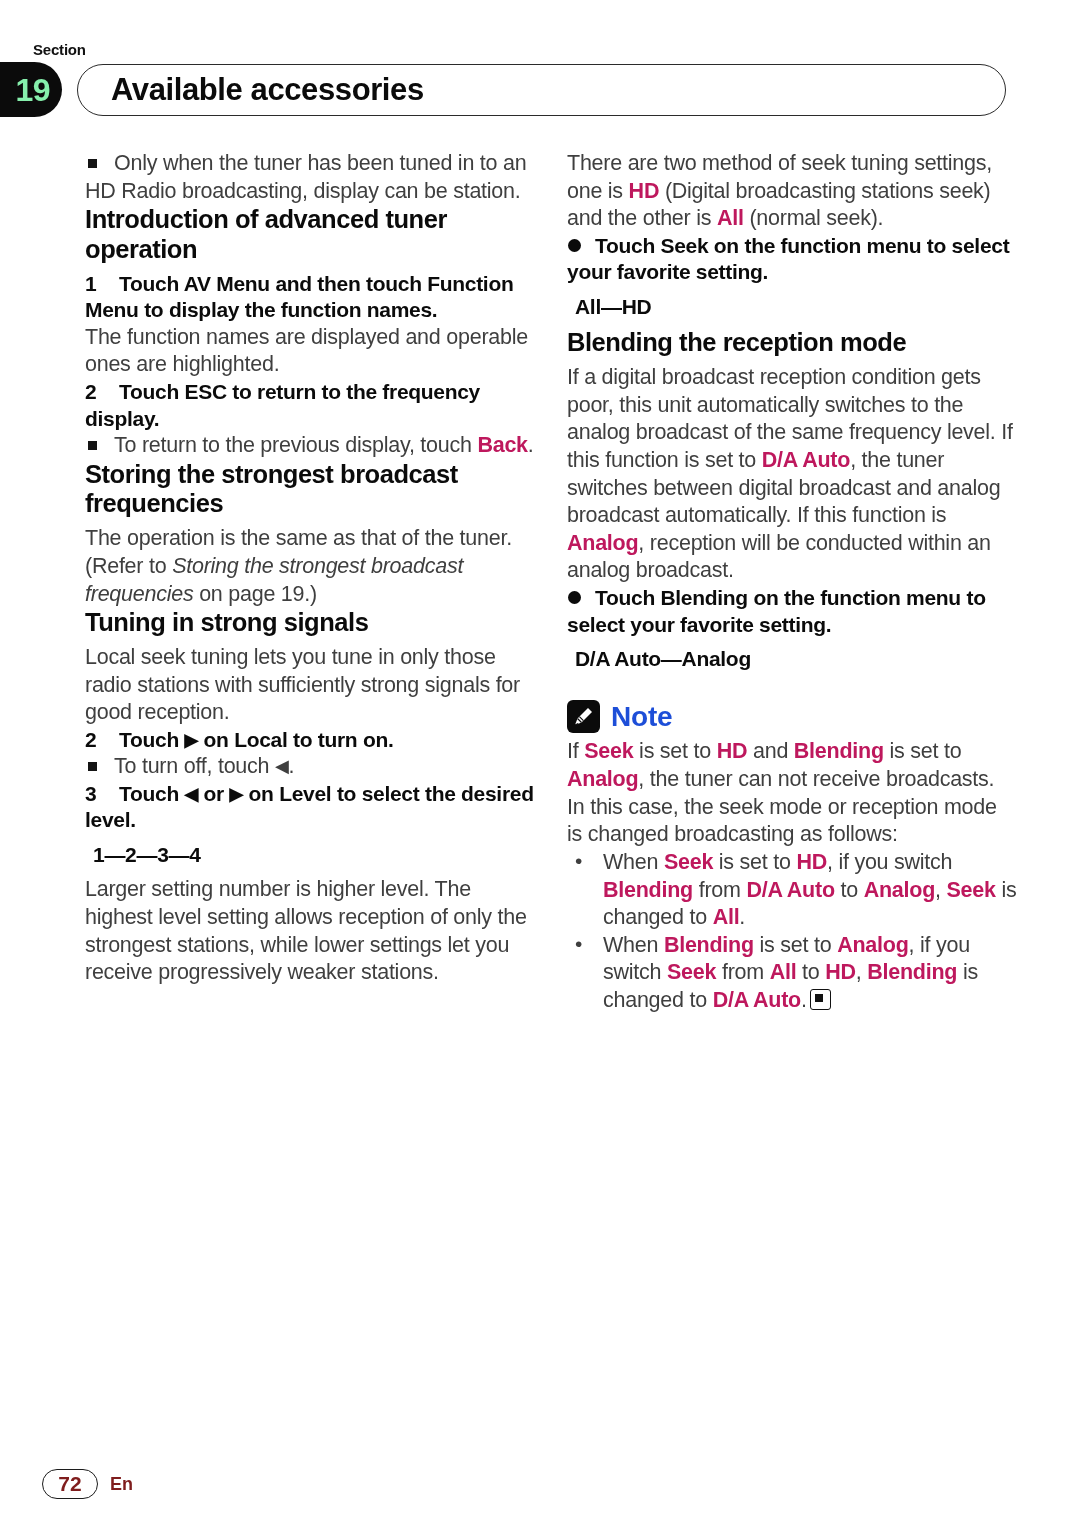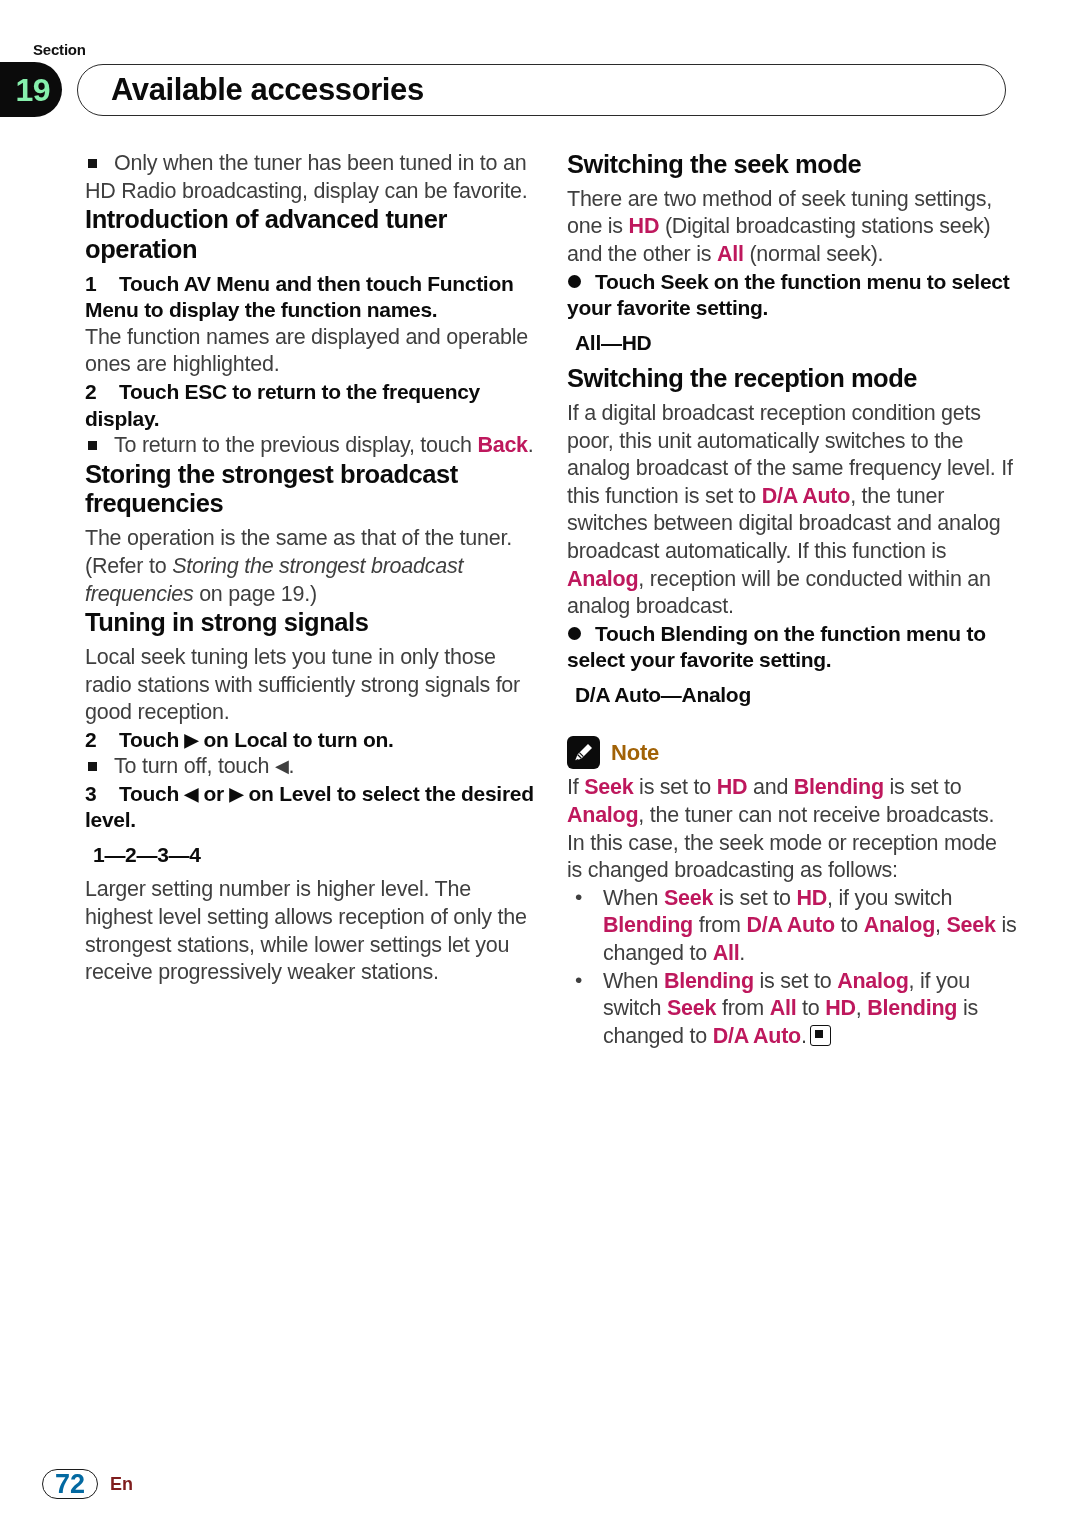--- a/index.html
+++ b/index.html
@@ -167,23 +167,23 @@
     width: 33px;
     height: 33px;
     background: #0b0b0b;
     border-radius: 6px;
     position: relative;
     flex: none;
     margin-right: 11px;
   }
   .note-icon svg { position: absolute; left: 4px; top: 4px; }
   .note-label {
-    font-size: 22px;
-    font-weight: bold;
-    color: #a16207;
+    font-size: 28px;
+    font-weight: bold;
+    color: #1d4ed8;
     letter-spacing: -0.2px;
   }
   ul.note-bullets {
     list-style: none;
     margin: 0;
     padding: 0;
   }
   ul.note-bullets li {
     position: relative;
     padding-left: 36px;
@@ -227,23 +227,23 @@
     align-items: center;
   }
   .page-pill {
     width: 56px;
     height: 30px;
     border: 1.6px solid #1c1c1c;
     border-radius: 15px;
     display: flex;
     align-items: center;
     justify-content: center;
-    font-size: 27px;
-    font-weight: bold;
-    color: #0369a1;
+    font-size: 21px;
+    font-weight: bold;
+    color: #7f1d1d;
     box-sizing: border-box;
   }
   .lang {
     margin-left: 12px;
     font-size: 18px;
     font-weight: bold;
     color: #7f1d1d;
   }
 </style>
 </head>
@@ -255,21 +255,21 @@
     <span>19</span>
   </div>
   <div class="title-pill">
     <span>Available accessories</span>
   </div>
 </div>
 
 <div class="col col-left">
 
   <div class="sq-item">
-    <span class="sq-mark"></span><span>Only when the tuner has been tuned in to an HD Radio broadcasting, display can be favorite.</span>
+    <span class="sq-mark"></span><span>Only when the tuner has been tuned in to an HD Radio broadcasting, display can be station.</span>
   </div>
 
   <h2 class="head sec-gap-big">Introduction of advanced tuner operation</h2>
 
   <p class="bold step-first">
     <span class="num">1</span><span>Touch AV Menu and then touch Function Menu to display the function names.</span>
   </p>
   <p class="body">The function names are displayed and operable ones are highlighted.</p>
 
   <p class="bold step">
@@ -295,29 +295,28 @@
 
   <p class="bold step">
     <span class="num">3</span><span>Touch </span><span class="tri">◀</span><span> or </span><span class="tri">▶</span><span> on Level to select the desired level.</span>
   </p>
   <p class="dash-list">1—2—3—4</p>
   <p class="body">Larger setting number is higher level. The highest level setting allows reception of only the strongest stations, while lower settings let you receive progressively weaker stations.</p>
 </div>
 
 <div class="col col-right">
 
-  <h2 class="head">Switching the seek mode</h2>
   <p class="body"><span>There are two method of seek tuning settings, one is </span><b>HD</b><span> (Digital broadcasting stations seek) and the other is </span><b>All</b><span> (normal seek).</span></p>
 
   <p class="bold step">
     <span class="dot-mark"></span><span>Touch Seek on the function menu to select your favorite setting.</span>
   </p>
   <p class="dash-list">All—HD</p>
 
-  <h2 class="head sec-gap-mid">Switching the reception mode</h2>
+  <h2 class="head sec-gap-mid">Blending the reception mode</h2>
   <p class="body"><span>If a digital broadcast reception condition gets poor, this unit automatically switches to the analog broadcast of the same frequency level. If this function is set to </span><b>D/A Auto</b><span>, the tuner switches between digital broadcast and analog broadcast automatically. If this function is </span><b>Analog</b><span>, reception will be conducted within an analog broadcast.</span></p>
 
   <p class="bold step">
     <span class="dot-mark"></span><span>Touch Blending on the function menu to select your favorite setting.</span>
   </p>
   <p class="dash-list">D/A Auto—Analog</p>
 
   <div class="note-head">
     <div class="note-icon">
       <svg width="25" height="25" viewBox="0 0 25 25">

